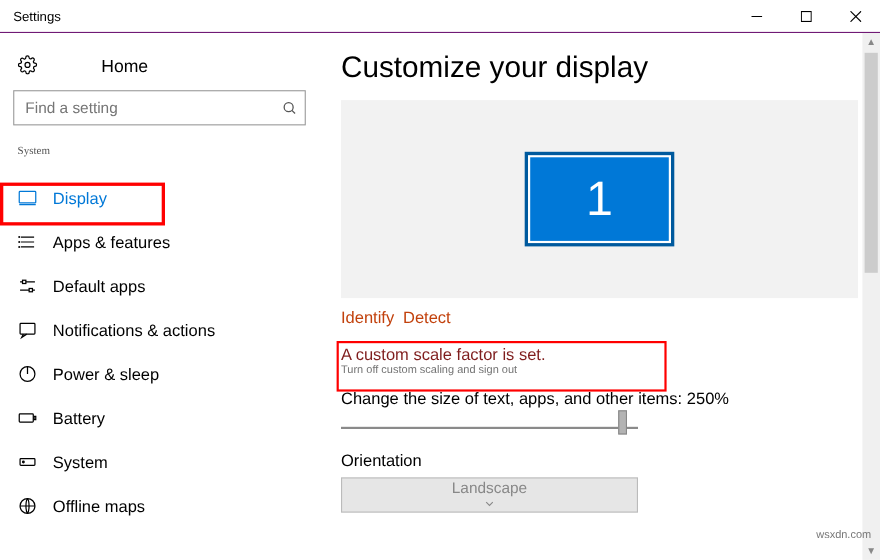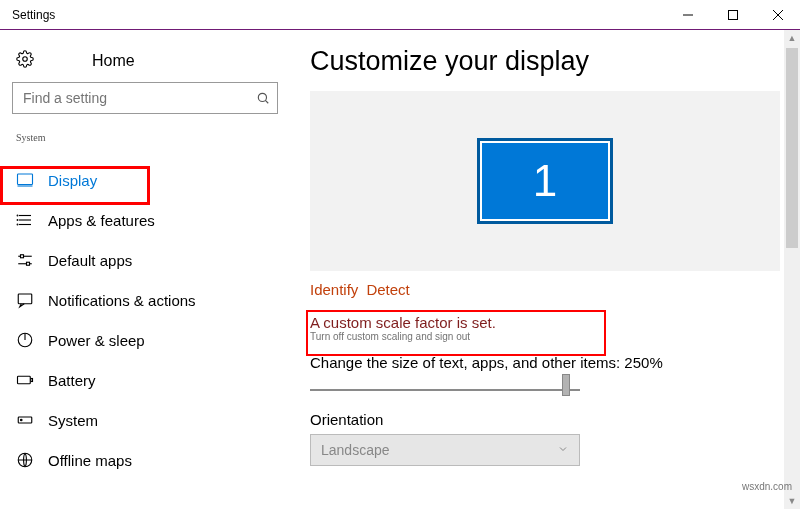--- a/index.html
+++ b/index.html
@@ -38,21 +38,21 @@
   .links { display:flex; gap:8px; font-size:15px; color:#c2410c; margin-bottom:14px; }
   .notice-wrap { position:relative; padding:2px 0; margin-bottom:10px;}
   .notice-wrap .l1 { color:#7f1d1d; font-size:15px; }
   .notice-wrap .l2 { color:#737373; font-size:10px; }
   .red-box-2 { position:absolute; left:-4px; top:-2px; width:300px; height:46px; border:2px solid red; pointer-events:none;}
   .setting-label { font-size:15px; margin-top:6px; }
   .slider-row { margin: 6px 0 16px 0; }
   .slider { width: 270px; }
   input[type=range]{-webkit-appearance:none;width:270px;height:2px;background:#8a8a8a;}
   input[type=range]::-webkit-slider-thumb{-webkit-appearance:none;width:8px;height:22px;background:#b3b3b3;border:1px solid #888;margin-top:-10px;}
-  .select { width:270px; height:32px; border:1px solid #bbb; background:#e6e6e6; display:flex; align-items:center; justify-content:space-between; padding:0 10px; font-size:14px; color:#888;}
+  .select { width:270px; height:32px; border:1px solid #bbb; background:#e6e6e6; display:flex; align-items:center; justify-content:space-between; padding:0 10px; font-size:14px; color:#888;flex-direction:column;}
   .select .chev svg{width:12px;height:12px;}
 
   .watermark { position:absolute; right:8px; bottom:17px; font-size:10px; color:#777;}
   .scrollbar { position:absolute; right:0; top:30px; width:16px; height:calc(100% - 30px); background:#f0f0f0;}
   .scrollbar .thumb{position:absolute; left:2px; width:12px; top:18px; height:200px; background:#ccc;}
   .scrollbar .arrow{position:absolute; left:0; width:16px; height:16px; display:flex;align-items:center;justify-content:center;font-size:9px;color:#888;}
   .scrollbar .arrow.up{top:0;}
   .scrollbar .arrow.down{bottom:0;}
 </style>
 </head>

